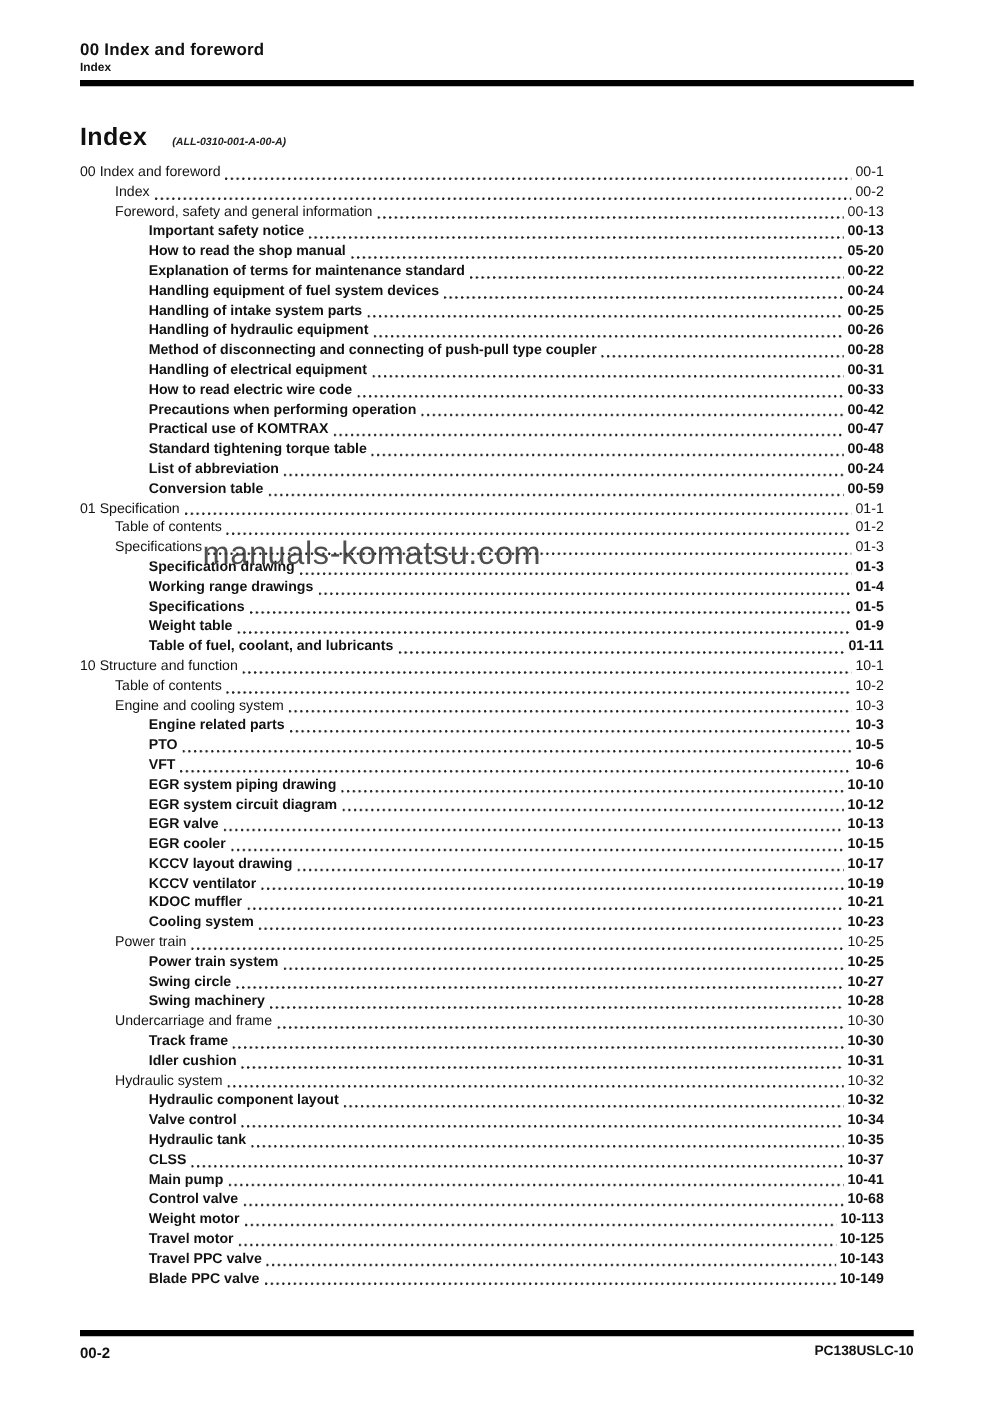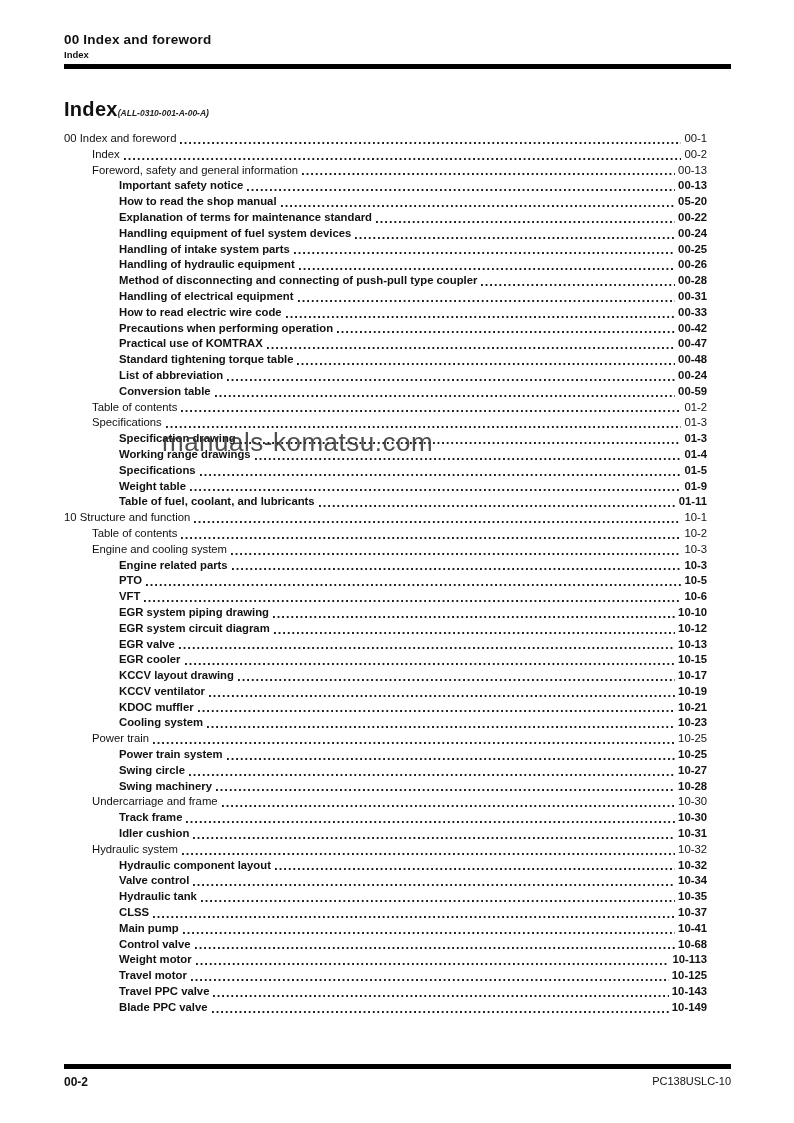--- a/index.html
+++ b/index.html
@@ -17,21 +17,21 @@
   }
   
   .hdr-title { font-size: 13.5px; font-weight: bold; letter-spacing: 0.2px; }
   .hdr-sub   { font-size: 9.5px;  font-weight: bold; margin-top: 2px; }
   .rule      { height: 5px; background: #000; }
   .hdr-rule  { margin-top: 4px; }
 
   
   .index-title { margin-top: 25px; line-height: 22px; }
   .index-title .main { font-size: 20px; font-weight: bold; letter-spacing: 0.3px; }
-  .index-title .code { font-size: 8.5px; font-style: italic; color: #222; margin-left: 0; }
+  .index-title .code { font-size: 8.5px; font-style: italic; color: #222; margin-left: 20px; }
 
   
   #toc { margin-top: 7px; }
   .toc-row {
     display: flex;
     font-size: 11.3px;
     line-height: 15.8px;
     height: 15.8px;
     padding-right: 24px;
   }
@@ -56,21 +56,21 @@
     font-size: 26px;
     color: rgba(55, 55, 55, 0.88);
     letter-spacing: 0.5px;
     pointer-events: none;
   }
 
   
   .footer { position: absolute; left: 64px; right: 63px; bottom: 34px; }
   .ftr-row { display: flex; justify-content: space-between; margin-top: 6px; }
   .ftr-page  { font-size: 12px; font-weight: bold; }
-  .ftr-model { font-size: 11px; font-weight: normal; margin-left: 44px; }
+  .ftr-model { font-size: 11px; font-weight: bold; margin-left: 44px; }
 </style>
 </head>
 <body>
 
 <div class="page">
 
   <header>
     <div class="hdr-title">00 Index and foreword</div>
     <div class="hdr-sub">Index</div>
     <div class="rule hdr-rule"></div>
@@ -158,20 +158,25 @@
       </div>
       <div class="toc-row level-2">
         <span class="toc-label">List of abbreviation</span>
         <span class="leader"></span>
         <span class="toc-page">00-24</span>
       </div>
       <div class="toc-row level-2">
         <span class="toc-label">Conversion table</span>
         <span class="leader"></span>
         <span class="toc-page">00-59</span>
+      </div>
+      <div class="toc-row level-0">
+        <span class="toc-label">01 Specification</span>
+        <span class="leader"></span>
+        <span class="toc-page">01-1</span>
       </div>
       <div class="toc-row level-1">
         <span class="toc-label">Table of contents</span>
         <span class="leader"></span>
         <span class="toc-page">01-2</span>
       </div>
       <div class="toc-row level-1">
         <span class="toc-label">Specifications</span>
         <span class="leader"></span>
         <span class="toc-page">01-3</span>

